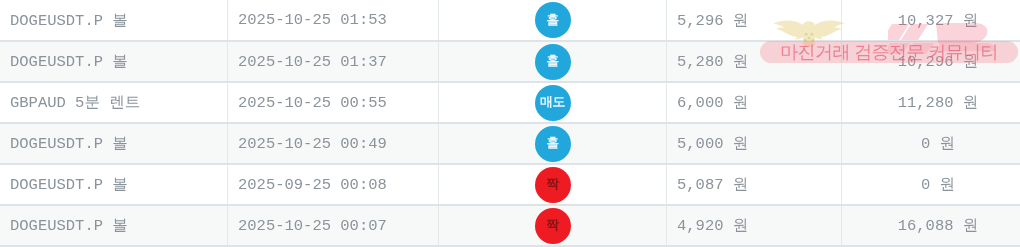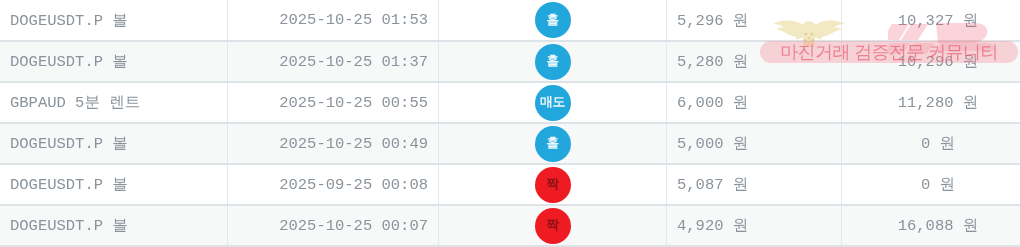--- a/index.html
+++ b/index.html
@@ -46,21 +46,21 @@
     vertical-align: middle;
     white-space: nowrap;
     overflow: hidden;
     font-family: Liberation Mono, monospace;
   }
   table.bet-table td:last-child {
     border-right: none;
   }
 
   .col-market   { width: 207px; text-align: left; }
-  .col-time     { width: 190px; text-align: right; }
+  .col-time     { width: 190px; text-align: left; }
   .col-pick     { width: 207px; text-align: center; padding: 0; }
   .col-stake    { width: 154px; text-align: left; }
   .col-payout   { width: 172px; text-align: center; }
 
   .pick-badge {
     display: inline-flex;
     align-items: center;
     justify-content: center;
     width: 36px;
     height: 36px;

